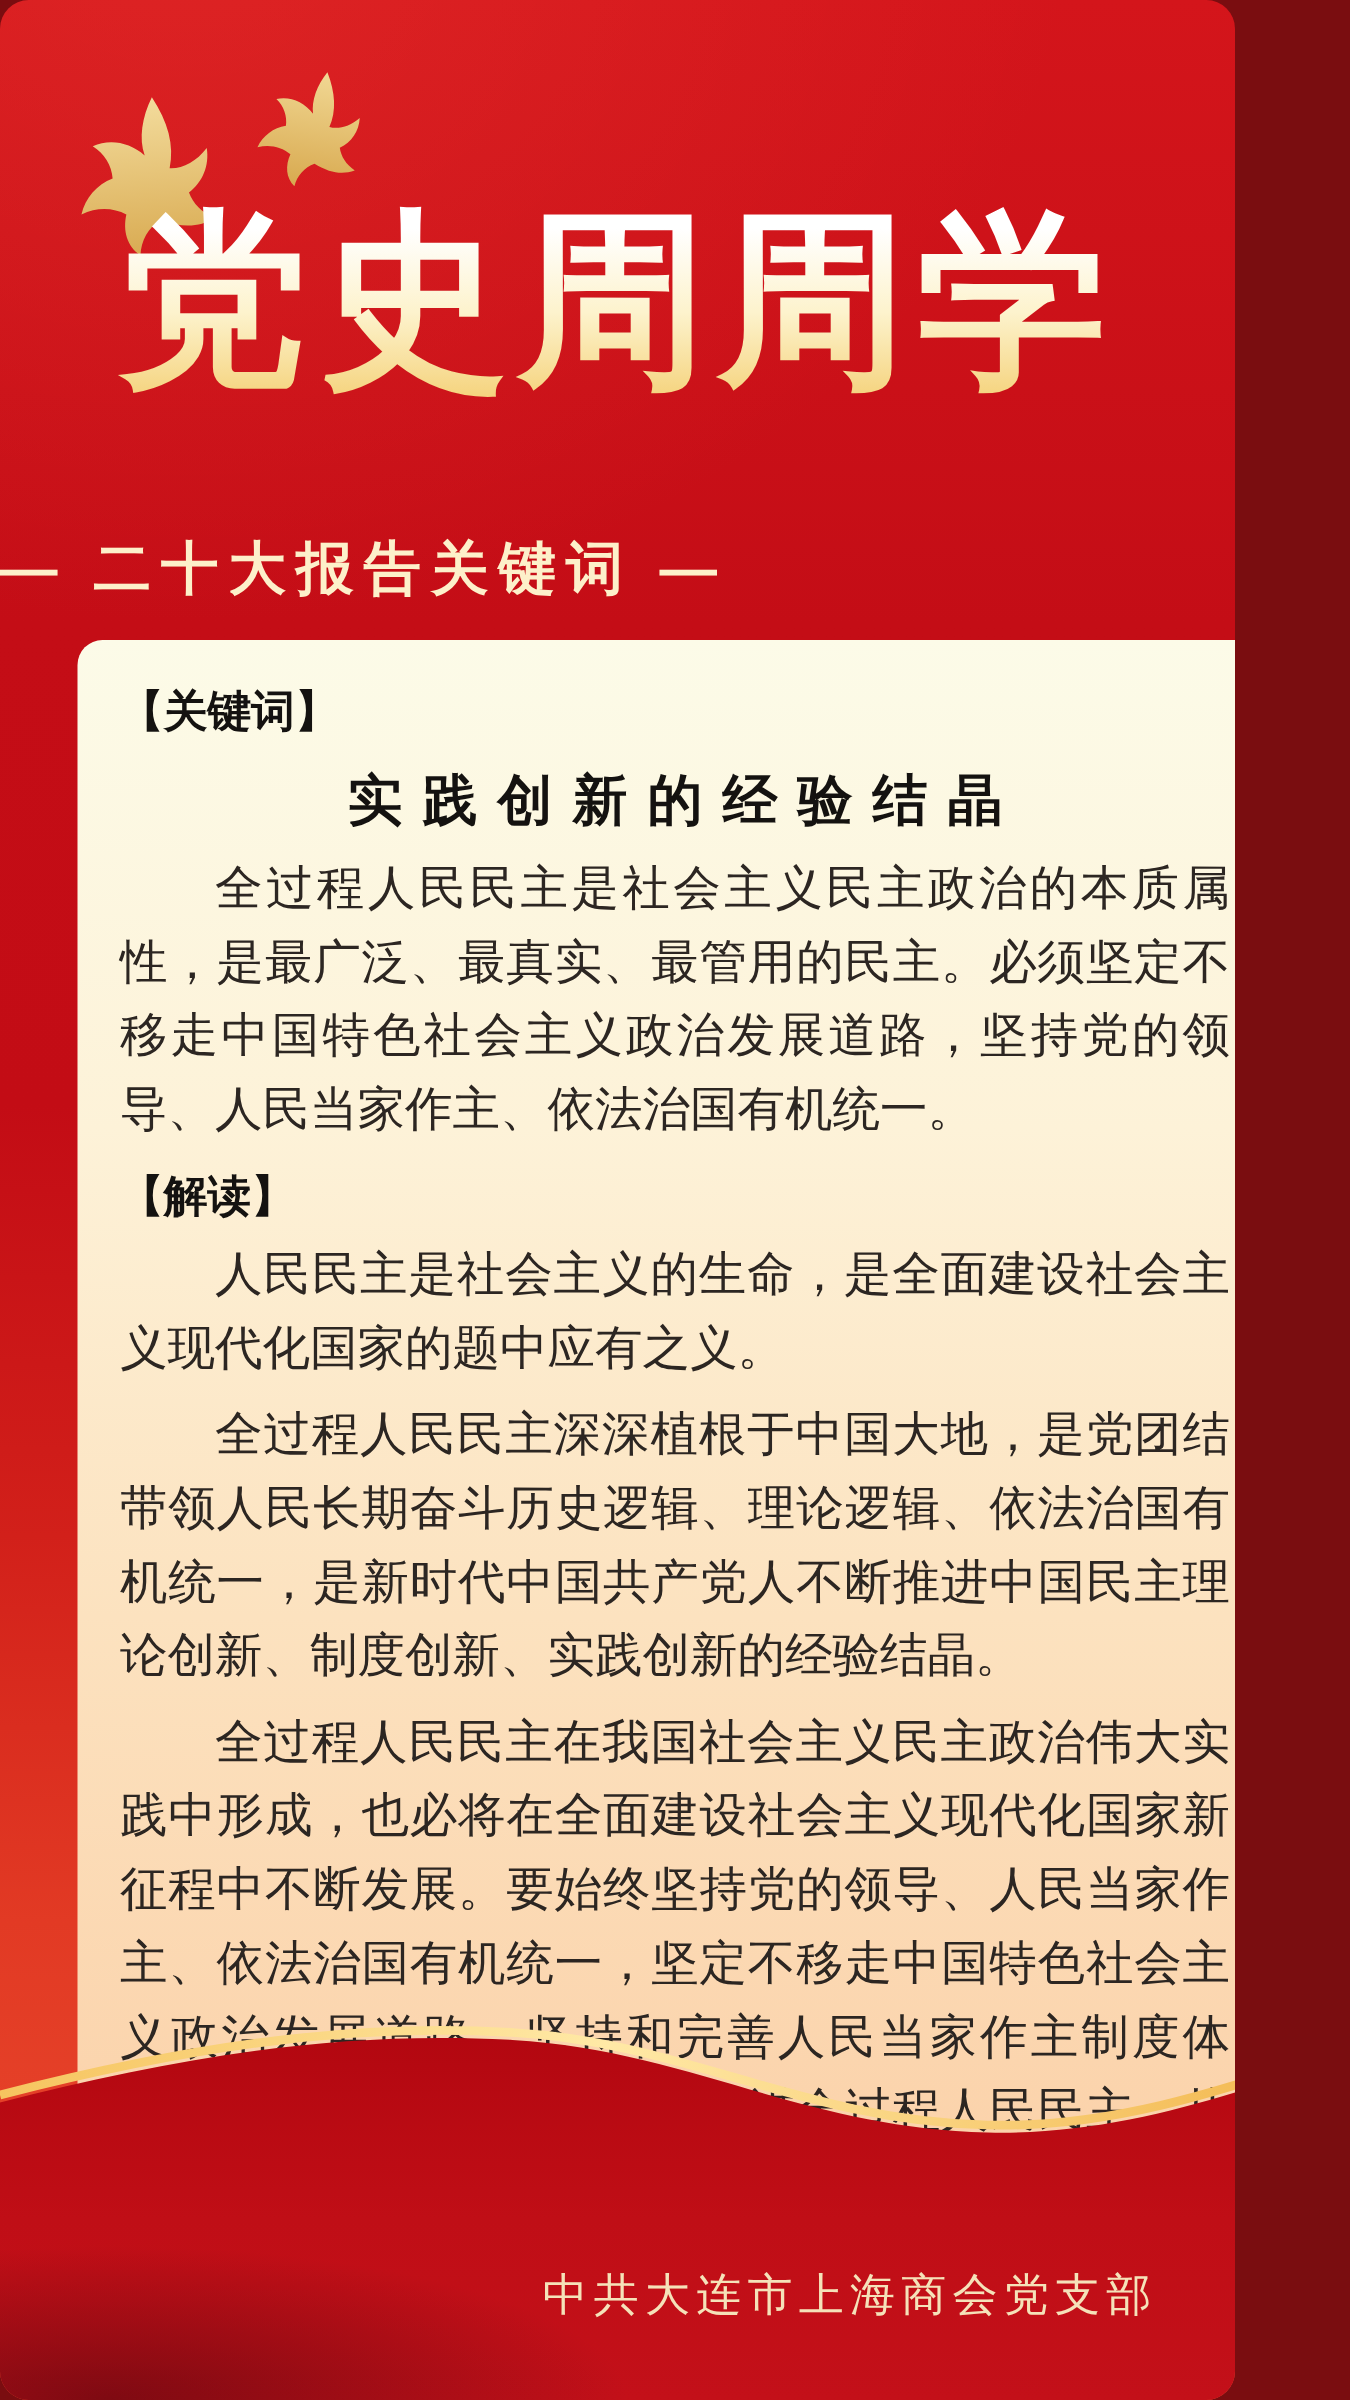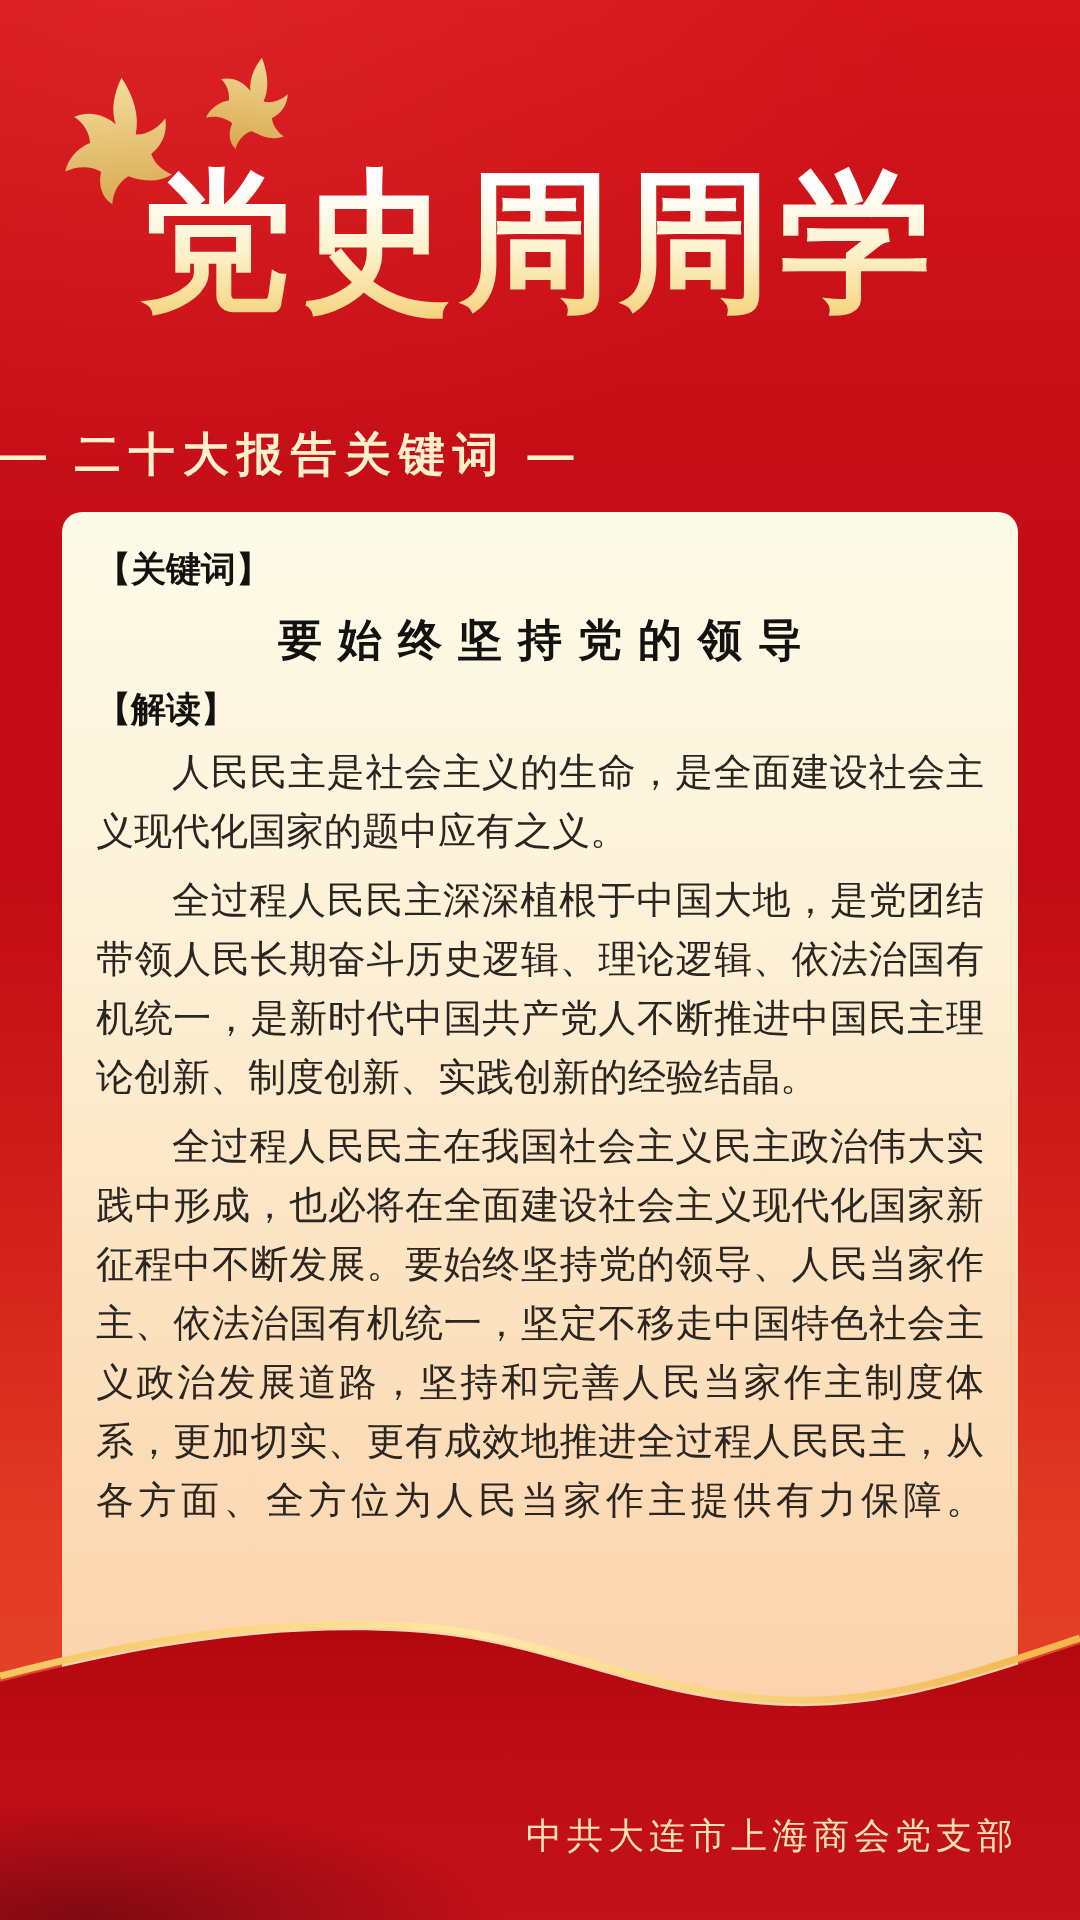--- a/index.html
+++ b/index.html
@@ -1,23 +1,24 @@
 <!DOCTYPE html>
 <html><head>
 <meta charset="utf-8">
 <style>
   html,body{margin:0;padding:0;background:#7a0d10;}
   .poster{
     position:relative;
-    width:1080px;height:1920px;
+    width:988px;height:1920px;
     overflow:hidden;
     font-family:"Liberation Sans",sans-serif;
     background:
       radial-gradient(120% 50% at 15% -4%, rgba(255,90,70,0.22), transparent 60%),
       linear-gradient(180deg,#d4151b 0%,#c40d16 26%,#c30c15 46%,#d2201a 64%,#e23a24 80%,#e94a2e 100%);
+    border-radius: 23px;
   }
   
   .dove{position:absolute;}
   .dove svg{display:block;width:100%;height:100%;}
   .dove-large{left:48px;top:76px;width:130px;height:128px;transform:rotate(-4deg);}
   .dove-small{left:196px;top:54px;width:100px;height:96px;transform:rotate(8deg);}
   
   .title{
     position:absolute;left:0;top:158px;width:100%;
     text-align:center;
@@ -102,21 +103,22 @@
       </defs>
       <path fill="url(#gold2)" d="M60 2 C53 14 50 27 53 38 C44 29 32 26 21 30 C28 35 32 43 32 51 C22 54 14 62 11 72 C21 68 31 69 39 74 C36 84 38 94 46 100 C47 91 52 83 60 79 C74 85 84 85 94 80 C86 76 81 70 79 63 C88 57 93 47 92 36 C85 44 76 48 68 47 C72 33 69 18 60 2 Z"></path>
     </svg>
   </div>
 
   <div class="title">党史周周学</div>
   <div class="subtitle">— 二十大报告关键词 —</div>
 
   <div class="card">
     <p class="sec-label">【关键词】</p>
-    <p class="keyword">要始终坚持党的领导</p>
+    <p class="keyword">实践创新的经验结晶</p>
+    <p class="body-p">全过程人民民主是社会主义民主政治的本质属性，是最广泛、最真实、最管用的民主。必须坚定不移走中国特色社会主义政治发展道路，坚持党的领导、人民当家作主、依法治国有机统一。</p>
     <p class="sec-label mt">【解读】</p>
     <p class="body-p">人民民主是社会主义的生命，是全面建设社会主义现代化国家的题中应有之义。</p>
     <p class="body-p">全过程人民民主深深植根于中国大地，是党团结带领人民长期奋斗历史逻辑、理论逻辑、依法治国有机统一，是新时代中国共产党人不断推进中国民主理论创新、制度创新、实践创新的经验结晶。</p>
     <p class="body-p stretch-last">全过程人民民主在我国社会主义民主政治伟大实践中形成，也必将在全面建设社会主义现代化国家新征程中不断发展。要始终坚持党的领导、人民当家作主、依法治国有机统一，坚定不移走中国特色社会主义政治发展道路，坚持和完善人民当家作主制度体系，更加切实、更有成效地推进全过程人民民主，从各方面、全方位为人民当家作主提供有力保障。</p>
   </div>
 
   <div class="wave">
     <svg viewBox="0 0 1080 312" preserveAspectRatio="none" aria-hidden="true">
       <defs>
         <linearGradient id="waveRed" x1="0" y1="0" x2="0" y2="1">

